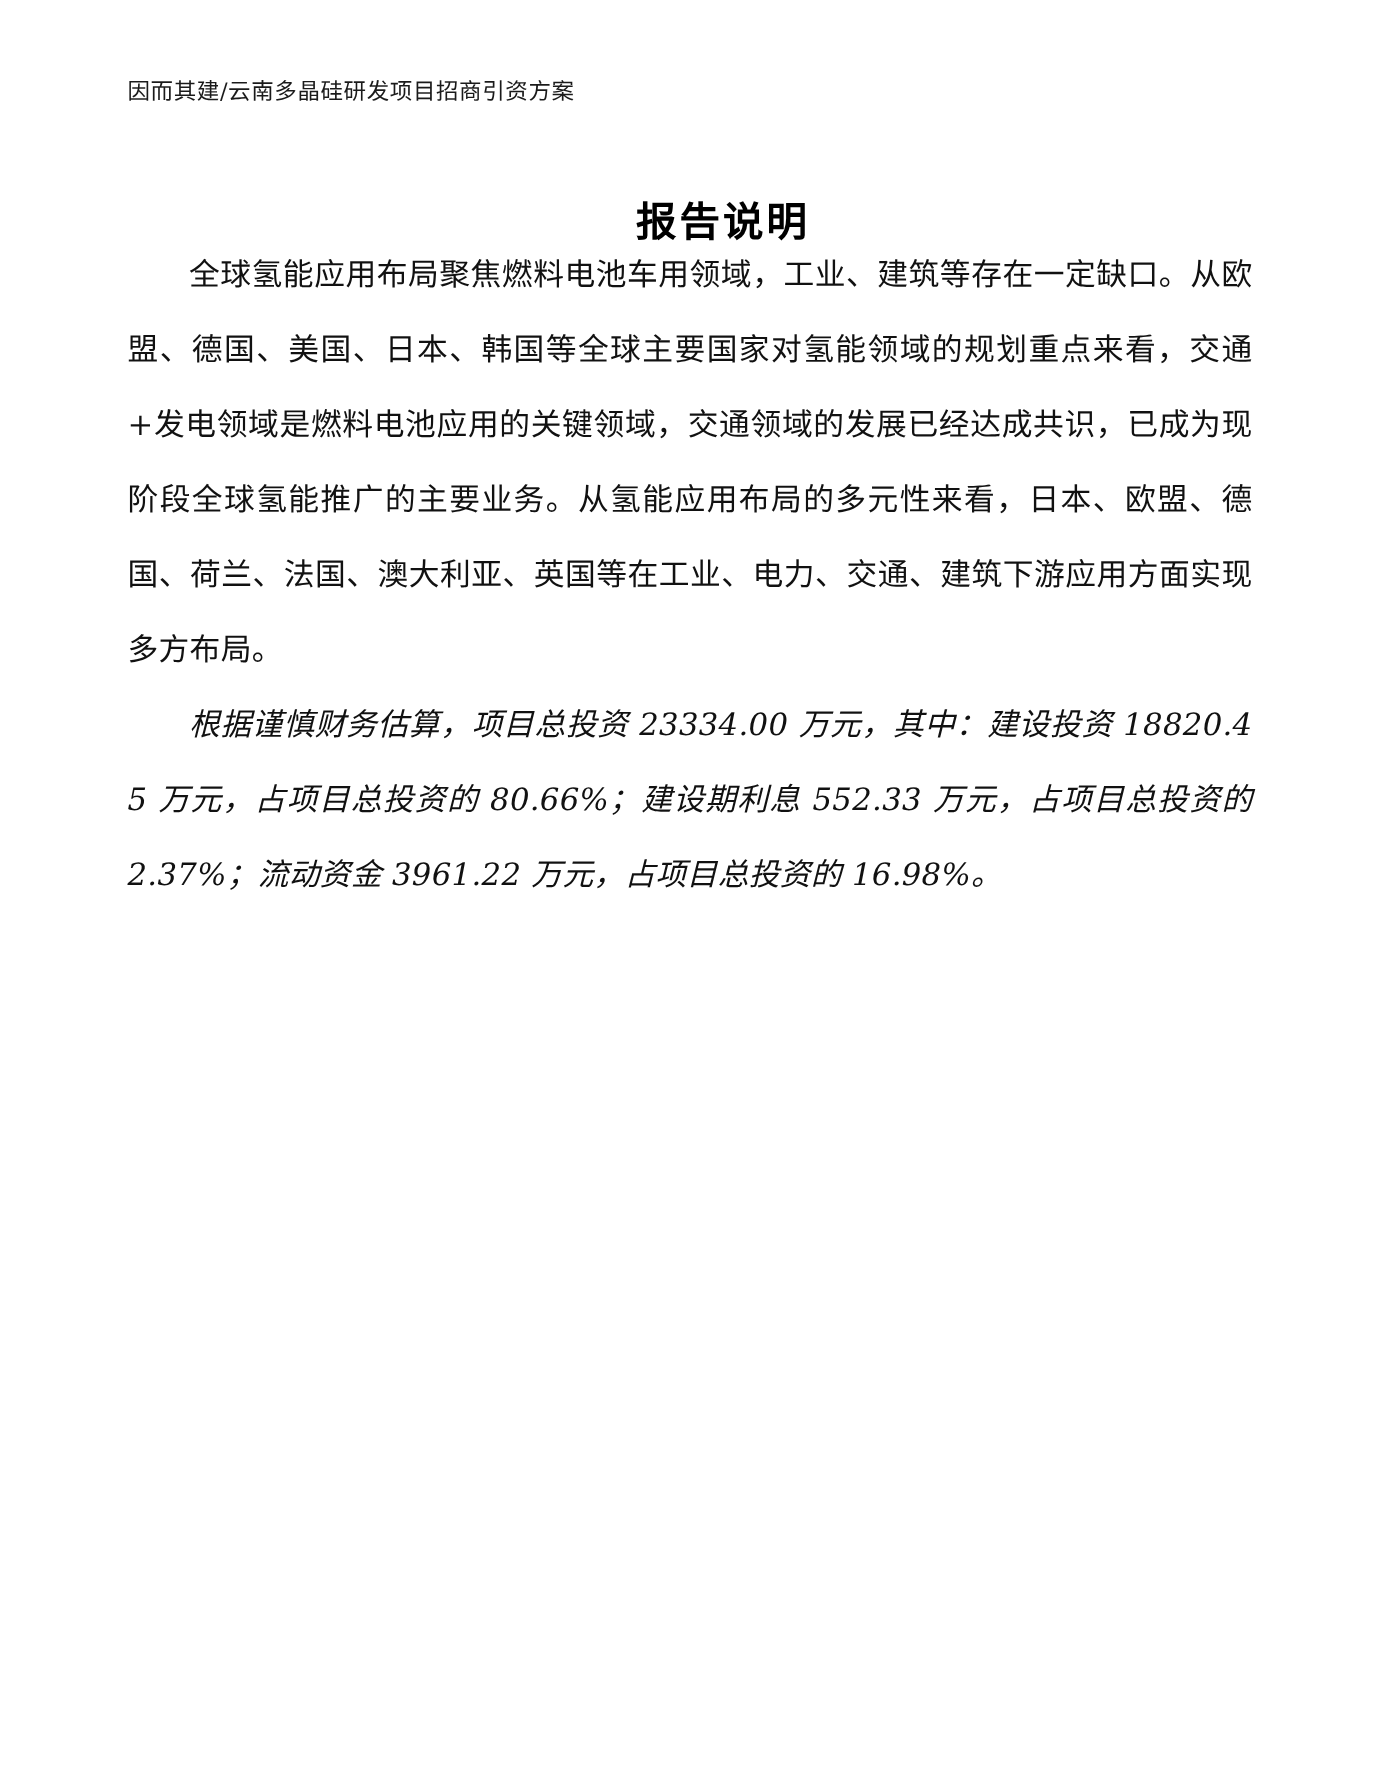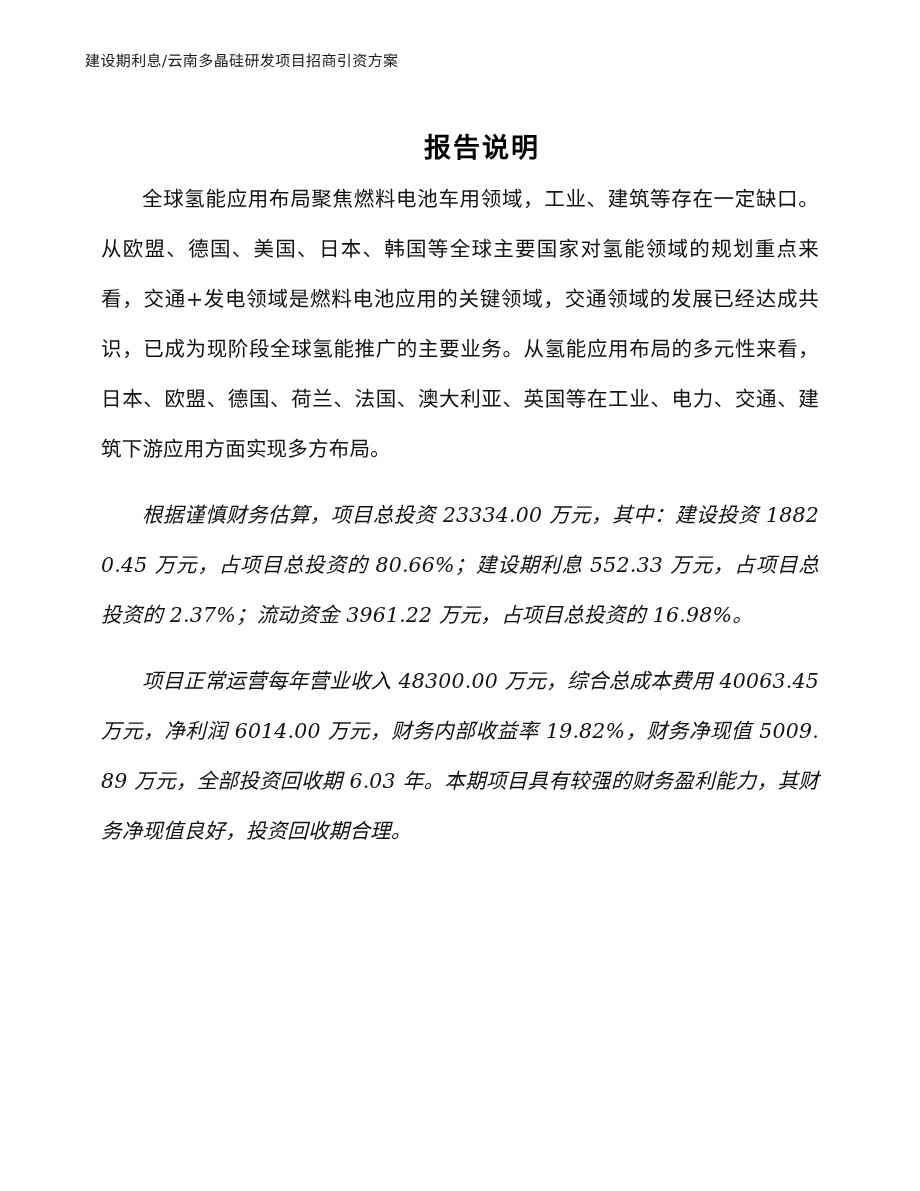--- a/index.html
+++ b/index.html
@@ -47,44 +47,43 @@
     color: #000000;
     padding-left: 44px;
   }
   .body-block {
     position: absolute;
     top: 158px;
     left: 85px;
     width: 750px;
   }
   p.para {
-    margin: 16px;
+    margin: 0;
     font-family: "DejaVu Serif", "Liberation Serif", serif;
     font-size: 20.5px;
     line-height: 50px;
     color: #111111;
     text-align: justify;
     text-justify: inter-ideograph;
     text-indent: 2em;
     letter-spacing: 0.2px;
     word-break: break-all;
   }
   p.para + p.para {
     margin-top: 0;
     font-style: italic;
   }
 </style>
 </head>
 <body>
 
 <div class="page">
 
-  <div class="page-header">建设期利息/云南多晶硅研发项目招商引资方案</div>
+  <div class="page-header">因而其建/云南多晶硅研发项目招商引资方案</div>
 
   <h1 class="doc-title">报告说明</h1>
 
   <div class="body-block">
     <p class="para">全球氢能应用布局聚焦燃料电池车用领域，工业、建筑等存在一定缺口。从欧盟、德国、美国、日本、韩国等全球主要国家对氢能领域的规划重点来看，交通+发电领域是燃料电池应用的关键领域，交通领域的发展已经达成共识，已成为现阶段全球氢能推广的主要业务。从氢能应用布局的多元性来看，日本、欧盟、德国、荷兰、法国、澳大利亚、英国等在工业、电力、交通、建筑下游应用方面实现多方布局。</p>
     <p class="para">根据谨慎财务估算，项目总投资 23334.00 万元，其中：建设投资 18820.45 万元，占项目总投资的 80.66%；建设期利息 552.33 万元，占项目总投资的 2.37%；流动资金 3961.22 万元，占项目总投资的 16.98%。</p>
-    <p class="para">项目正常运营每年营业收入 48300.00 万元，综合总成本费用 40063.45 万元，净利润 6014.00 万元，财务内部收益率 19.82%，财务净现值 5009.89 万元，全部投资回收期 6.03 年。本期项目具有较强的财务盈利能力，其财务净现值良好，投资回收期合理。</p>
   </div>
 
 </div>
 
 </body></html>

